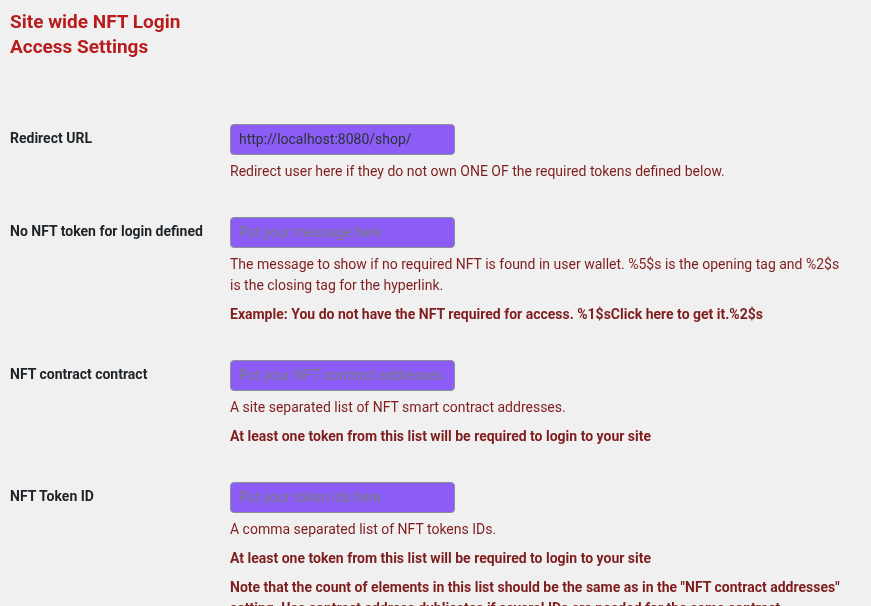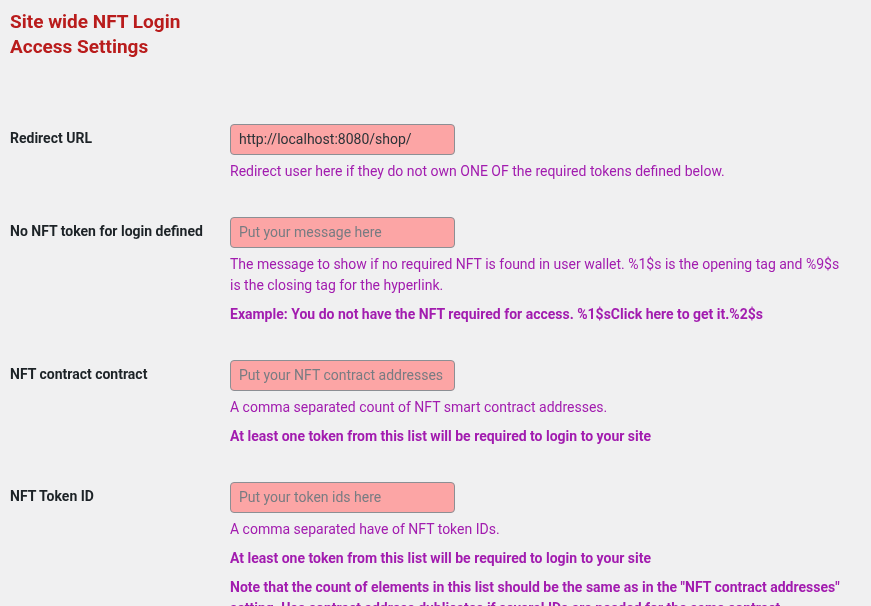--- a/index.html
+++ b/index.html
@@ -50,30 +50,30 @@
       padding: 15px 10px 20px 0;
       vertical-align: top;
     }
     input[type="text"] {
       width: 225px;
       padding: 4px 8px;
       font-size: 14px;
       line-height: 1.5;
       border: 1px solid #8c8f94;
       border-radius: 4px;
-      background: #fca5a5;
+      background: #8b5cf6;
       color: #2c3338;
       font-family: inherit;
     }
     input[type="text"]::placeholder {
       color: #787c82;
     }
     .description {
       font-size: 14px;
-      color: #a21caf;
+      color: #7f1d1d;
       margin-top: 6px;
       line-height: 1.5;
     }
     .description + .description {
       margin-top: 8px;
       font-weight: bold;
     }
   </style>
 </head>
 <body>
@@ -89,38 +89,38 @@
         <td>
           <input type="text" value="http://localhost:8080/shop/" style="">
           <p class="description">Redirect user here if they do not own ONE OF the required tokens defined below.</p>
         </td>
       </tr>
 
       <tr>
         <th>No NFT token for login defined</th>
         <td>
           <input type="text" placeholder="Put your message here" style="">
-          <p class="description">The message to show if no required NFT is found in user wallet. %1$s is the opening tag and %9$s is the closing tag for the hyperlink.</p>
+          <p class="description">The message to show if no required NFT is found in user wallet. %5$s is the opening tag and %2$s is the closing tag for the hyperlink.</p>
           <p class="description">Example: You do not have the NFT required for access. %1$sClick here to get it.%2$s</p>
         </td>
       </tr>
 
       <tr>
         <th>NFT contract contract</th>
         <td>
           <input type="text" placeholder="Put your NFT contract addresses here" style="">
-          <p class="description">A comma separated count of NFT smart contract addresses.</p>
+          <p class="description">A site separated list of NFT smart contract addresses.</p>
           <p class="description">At least one token from this list will be required to login to your site</p>
         </td>
       </tr>
 
       <tr>
         <th>NFT Token ID</th>
         <td>
           <input type="text" placeholder="Put your token ids here" style="">
-          <p class="description">A comma separated have of NFT token IDs.</p>
+          <p class="description">A comma separated list of NFT tokens IDs.</p>
           <p class="description">At least one token from this list will be required to login to your site</p>
           <p class="description">Note that the count of elements in this list should be the same as in the "NFT contract addresses" setting. Use contract address dublicates if several IDs are needed for the same contract.</p>
         </td>
       </tr>
     </tbody>
   </table>
 </div>
 
 </body></html>

